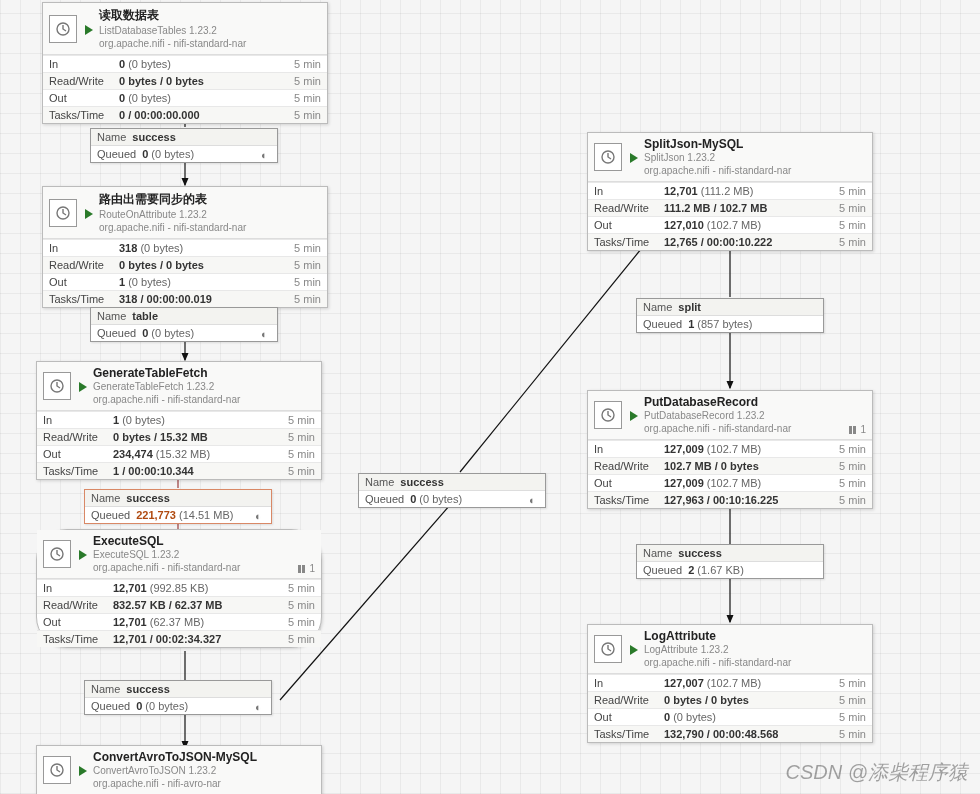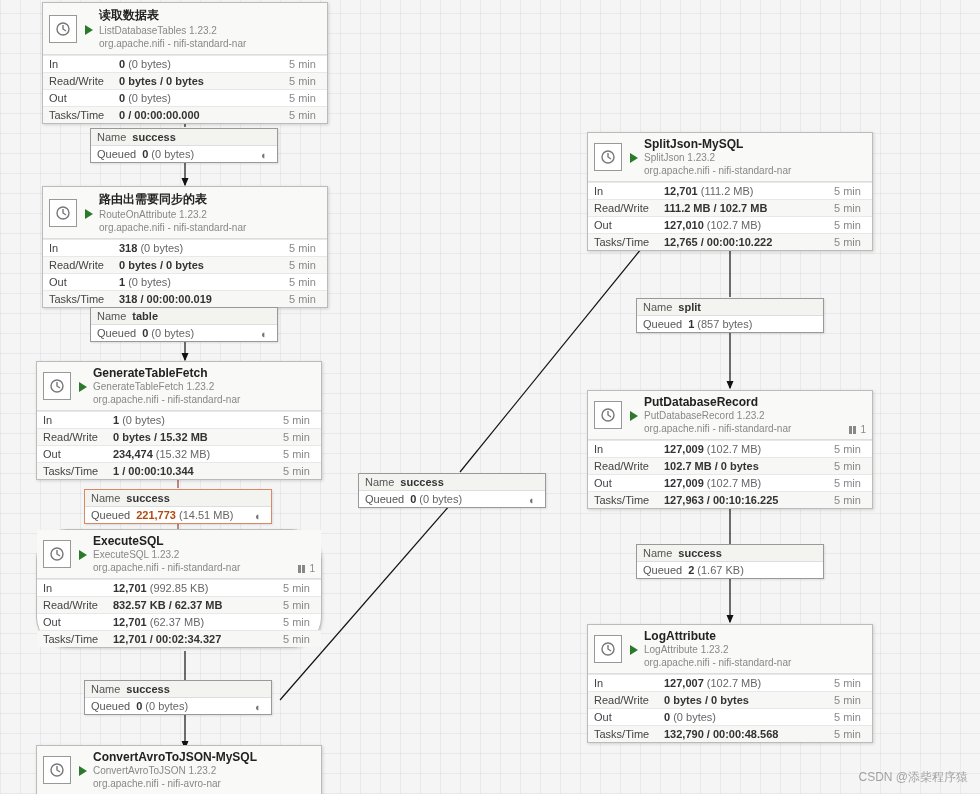--- a/index.html
+++ b/index.html
@@ -60,21 +60,21 @@
   gap: 2px;
   align-self: flex-end;
 }
 .stats { width: 100%; border-collapse: collapse; }
 .stats tr { border-top: 1px solid #e8e8e8; }
 .stats tr:nth-child(even) { background: #f7f7f5; }
 .stats td { padding: 2px 6px; font-size: 11px; }
 .stats .lbl { color: #444; width: 70px; margin-top: 21px; }
 .stats .val { color: #333; font-weight: bold; }
 .stats .val .paren { font-weight: normal; color: #666; }
-.stats .time { color: #888; width: 44px; }
+.stats .time { color: #888; text-align: right; width: 44px; }
 .connection {
   position: absolute;
   background: #fff;
   border: 1px solid #999;
   width: 188px;
   font-size: 11px;
   box-shadow: 1px 1px 2px rgba(0,0,0,0.1);
 }
 .conn-row {
   padding: 2px 6px;
@@ -89,21 +89,22 @@
   margin-left: auto;
   width: 10px; height: 10px;
   color: #777;
 }
 .highlighted { border: 1px solid #d98866 !important; }
 .watermark {
   position: absolute;
   right: 12px;
   bottom: 8px;
   color: rgba(0,0,0,0.35);
-  font-size: 12px;
+  font-size: 20px;
+  font-style: italic;
 }
 svg.canvas-lines {
   position: absolute;
   top: 0; left: 0;
   width: 980px; height: 794px;
   pointer-events: none;
 }
 </style>
 </head>
 <body>

